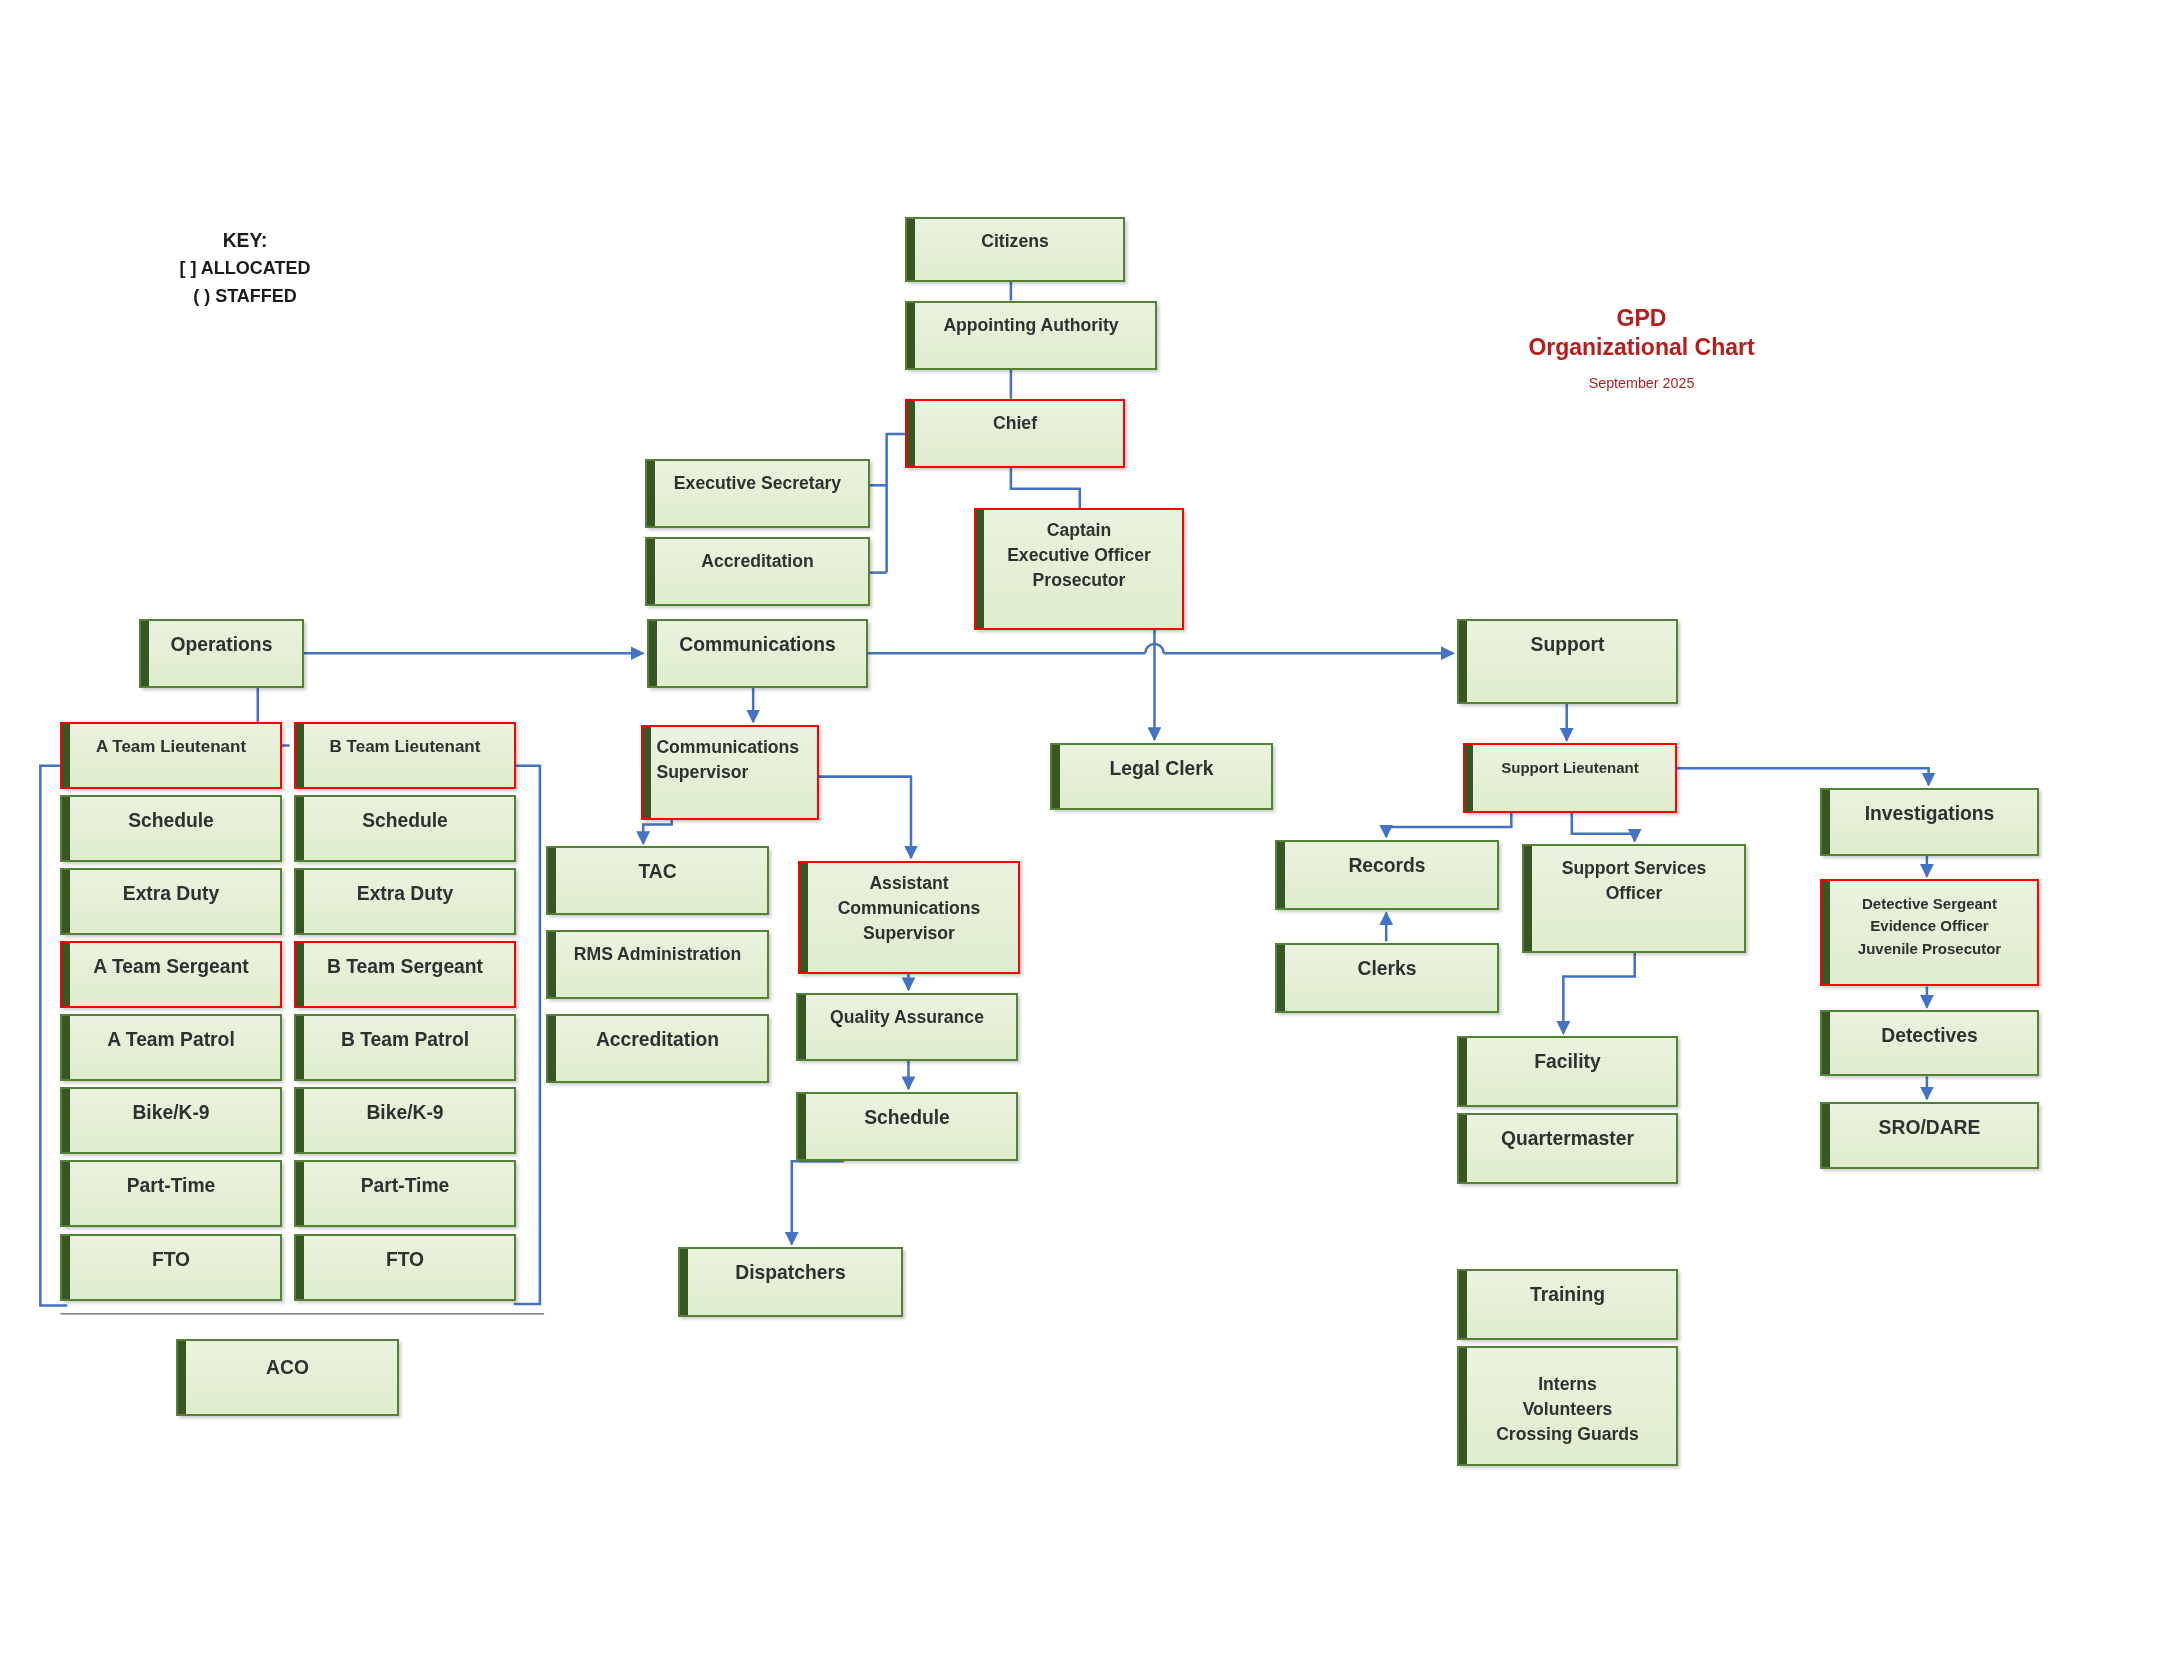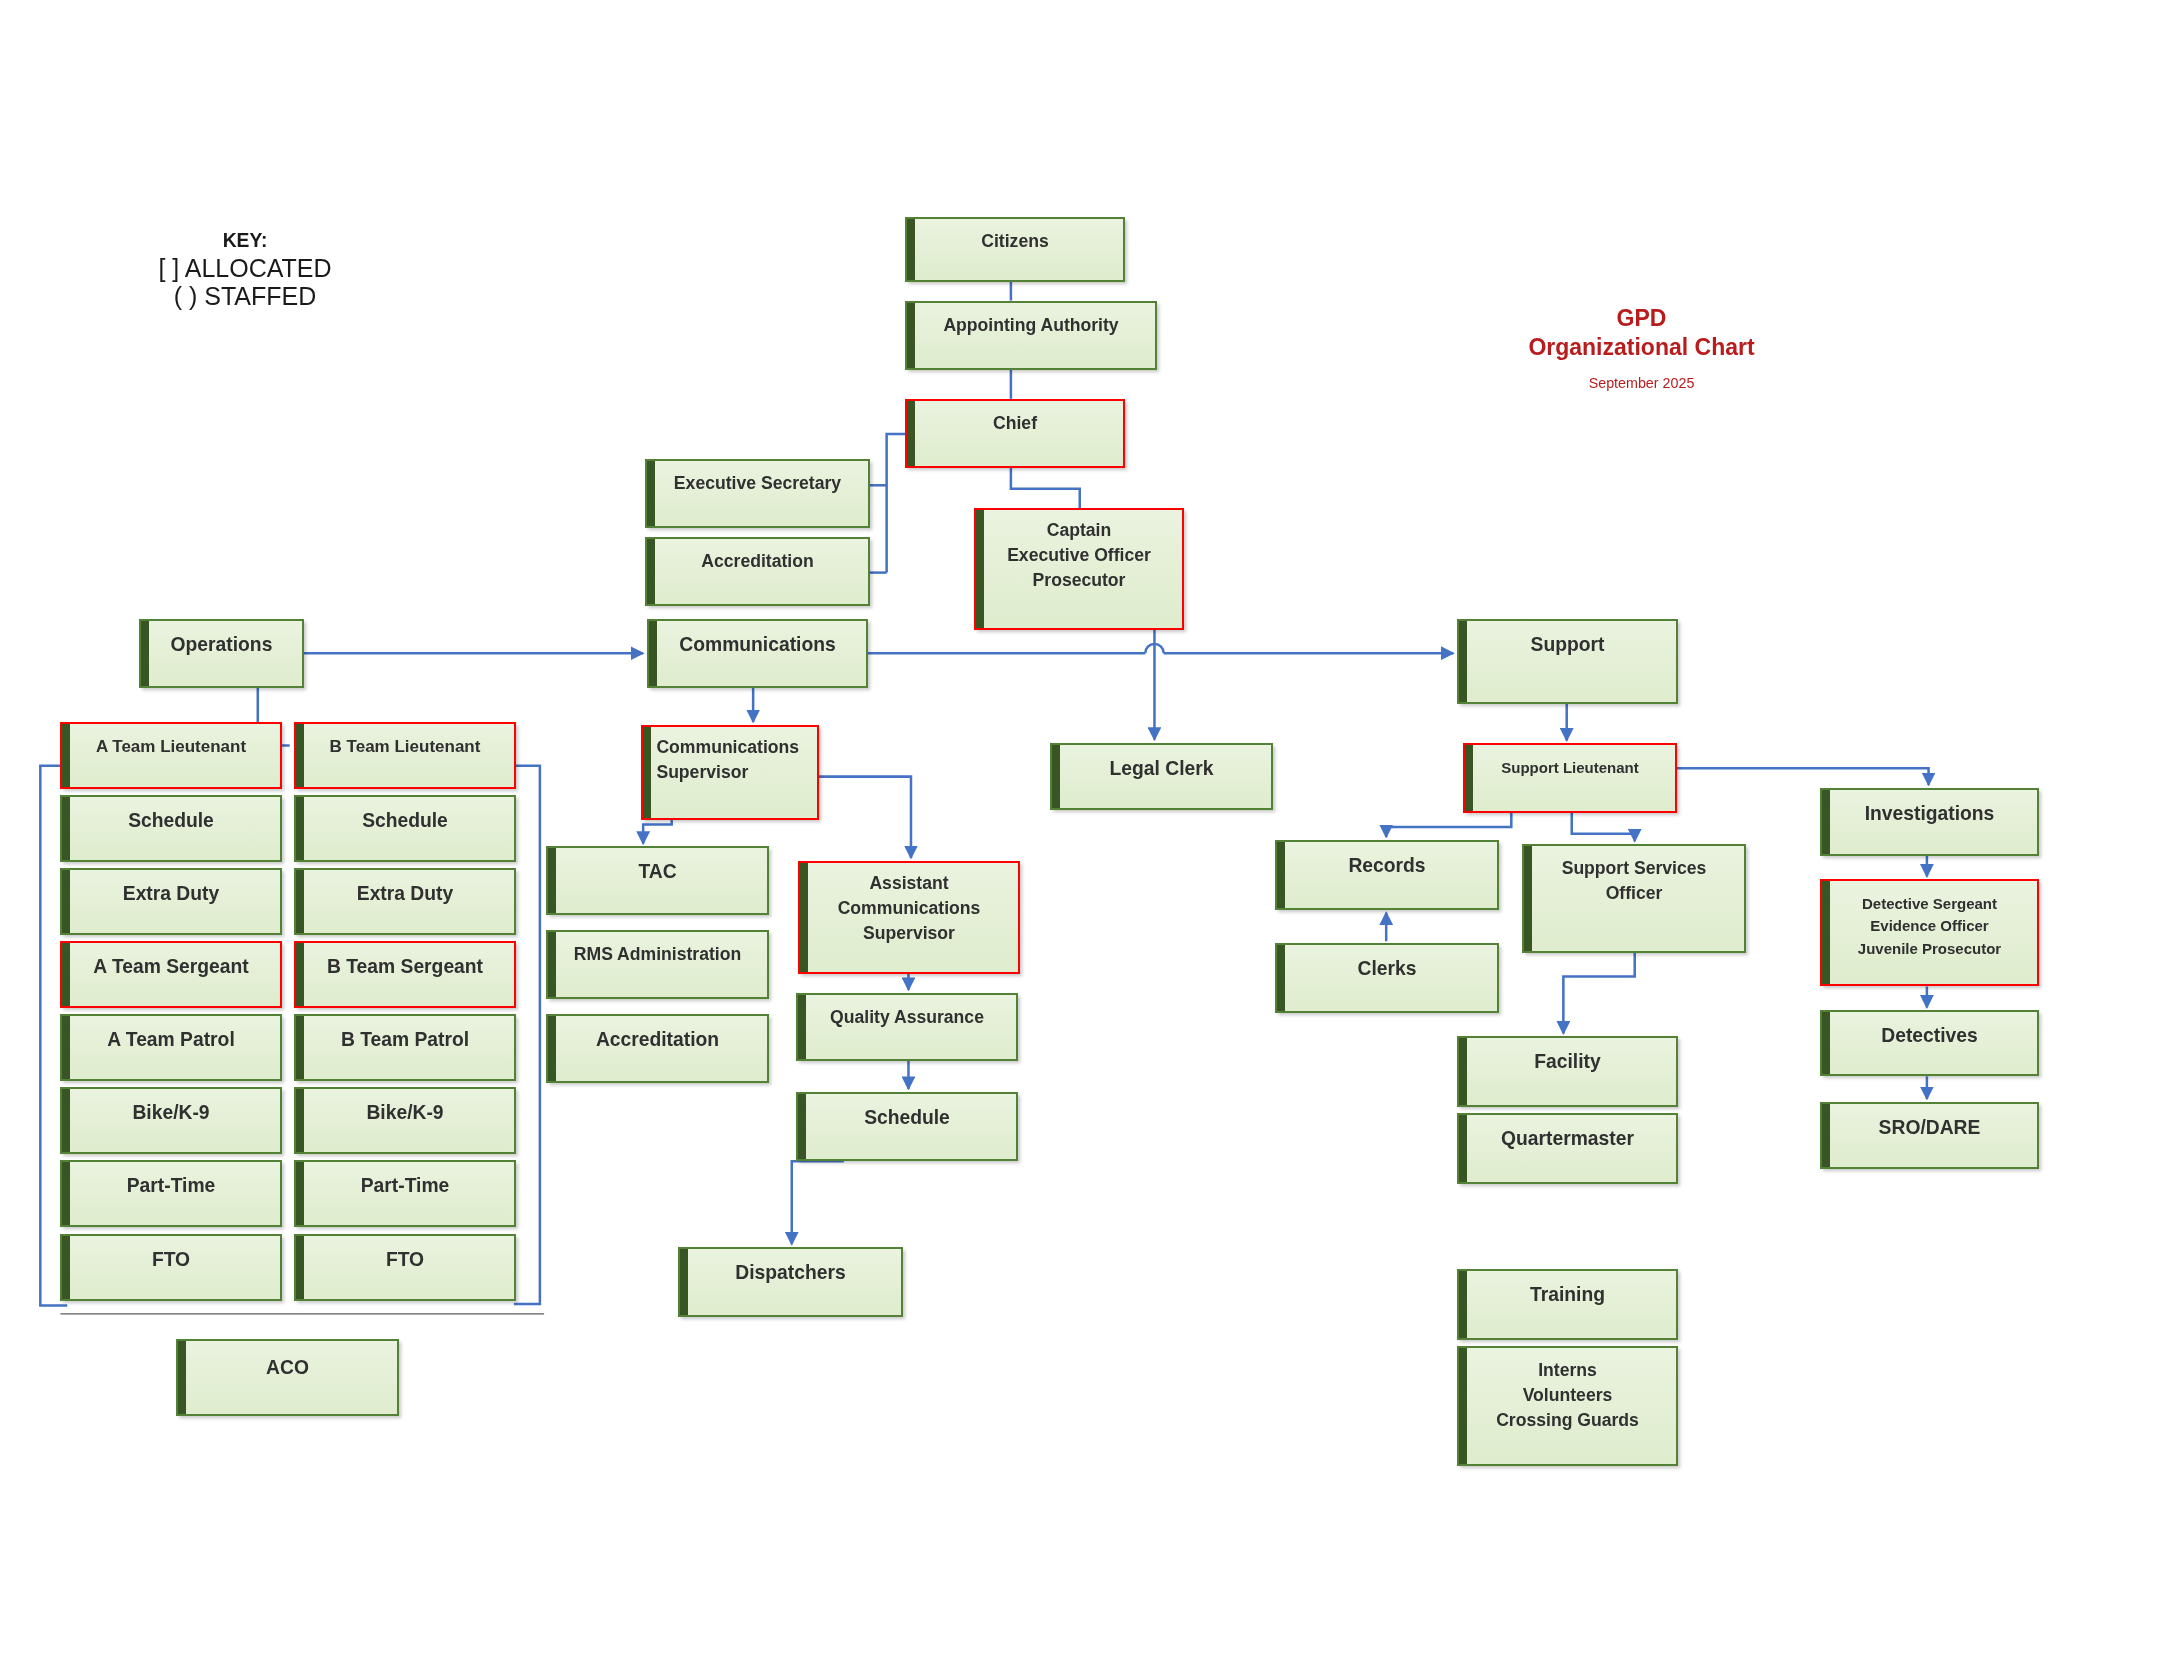--- a/index.html
+++ b/index.html
@@ -15,21 +15,21 @@
   .fs21{font-size:17.6px;}
   .fs20{font-size:17px;padding-top:11.8px;}
   .fs18{font-size:15px;padding-top:12.6px;}
   .multi{line-height:1.42;padding-top:7.6px;}
   .multi3{line-height:1.5;padding-top:11.8px;}
   .alignleft{text-align:left;padding:7.6px 6.7px 0 13.4px;line-height:1.45;font-size:17.6px;}
   .padbig{padding-top:14.3px;}
   .lbl{position:relative;z-index:3;}
   .key{position:absolute;left:144px;top:227px;width:202px;z-index:2;color:#1a1a1a;text-align:center;}
   .key-title{font-size:19.3px;font-weight:700;line-height:27px;}
-  .key-line{font-size:25px;font-weight:400;line-height:28px;}
+  .key-line{font-size:18px;font-weight:700;line-height:28px;}
   .titleblock{position:absolute;left:1503px;top:304px;width:277px;z-index:2;color:#b91c1c;text-align:center;}
   .title-line{font-size:23px;font-weight:700;line-height:29px;}
   .subtitle{font-size:14.3px;font-weight:400;margin-top:13.4px;}
 </style>
 </head>
 <body>
 
 <div id="canvas">
 
   <svg id="wires" width="2183" height="1675" viewBox="0 0 2600 1995">
@@ -131,21 +131,21 @@
 
   <div class="node" style="left:1050px;top:743px;width:223px;height:67px"><span class="lbl">Legal Clerk</span></div>
   <div class="node red fs18" style="left:1463px;top:743px;width:214px;height:70px"><span class="lbl">Support Lieutenant</span></div>
   <div class="node" style="left:1275px;top:840px;width:224px;height:70px"><span class="lbl">Records</span></div>
   <div class="node" style="left:1275px;top:943px;width:224px;height:70px"><span class="lbl">Clerks</span></div>
   <div class="node fs21 multi" style="left:1522px;top:844px;width:224px;height:109px;padding-top:10px"><span class="lbl">Support Services
 Officer</span></div>
   <div class="node" style="left:1457px;top:1036px;width:221px;height:71px"><span class="lbl">Facility</span></div>
   <div class="node" style="left:1457px;top:1113px;width:221px;height:71px"><span class="lbl">Quartermaster</span></div>
   <div class="node" style="left:1457px;top:1269px;width:221px;height:71px"><span class="lbl">Training</span></div>
-  <div class="node fs21 multi" style="left:1457px;top:1346px;width:221px;height:120px;padding-top:10px"><span class="lbl">Interns
+  <div class="node fs21 multi" style="left:1457px;top:1346px;width:221px;height:120px;padding-top:24px"><span class="lbl">Interns
 Volunteers
 Crossing Guards</span></div>
 
   <div class="node red fs18 multi3" style="left:1820px;top:879px;width:219px;height:107px"><span class="lbl">Detective Sergeant
 Evidence Officer
 Juvenile Prosecutor</span></div>
   <div class="node" style="left:1820px;top:788px;width:219px;height:68px"><span class="lbl">Investigations</span></div>
   <div class="node" style="left:1820px;top:1010px;width:219px;height:66px"><span class="lbl">Detectives</span></div>
   <div class="node" style="left:1820px;top:1102px;width:219px;height:67px"><span class="lbl">SRO/DARE</span></div>
 

